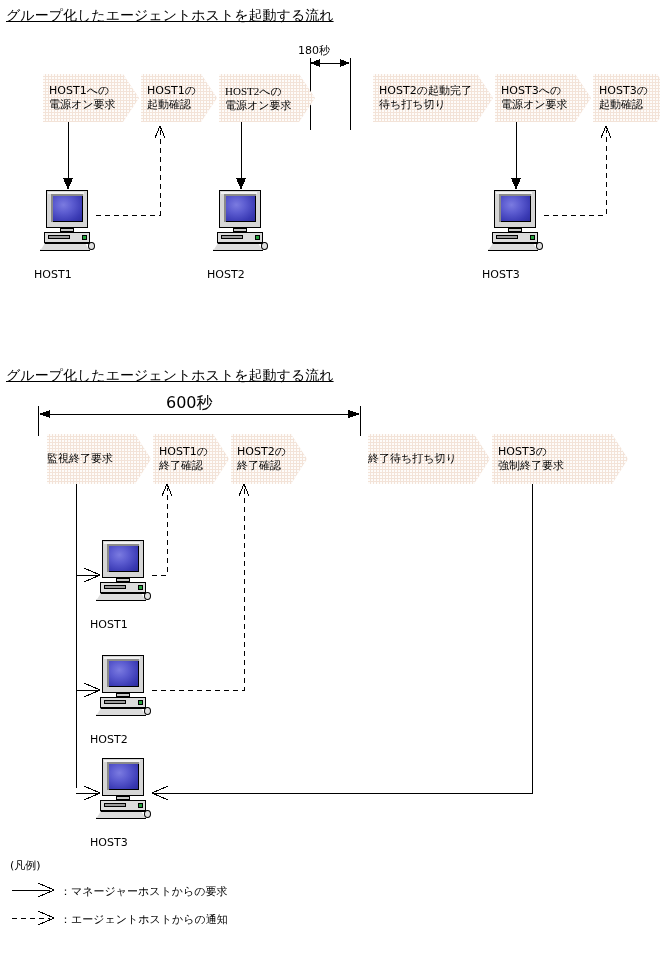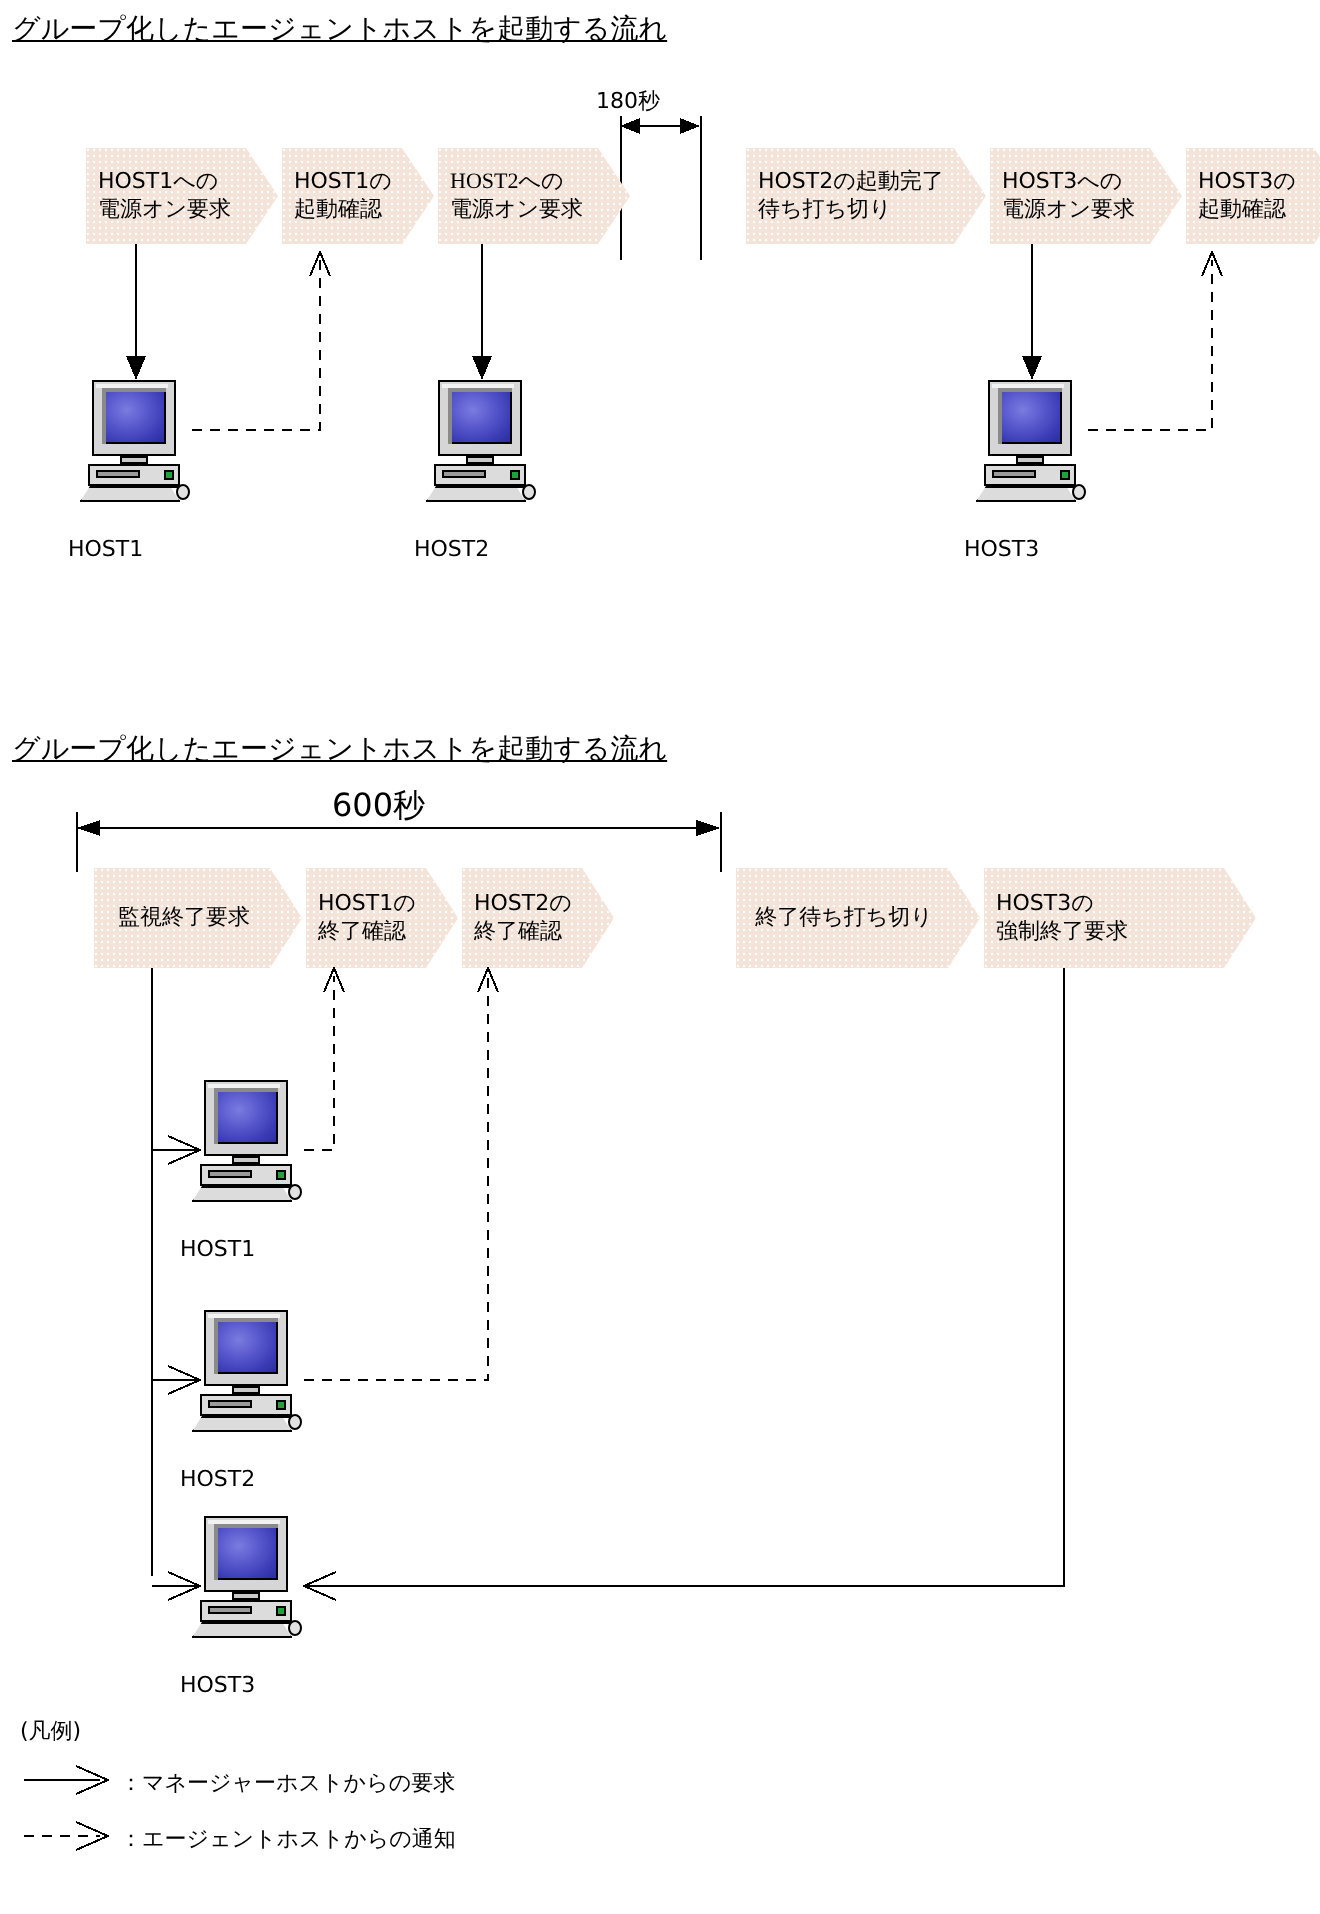--- a/index.html
+++ b/index.html
@@ -21,21 +21,21 @@
     background-size:3px 3px;
     -webkit-clip-path:polygon(0 0, calc(100% - 16px) 0, 100% 50%, calc(100% - 16px) 100%, 0 100%);
     clip-path:polygon(0 0, calc(100% - 16px) 0, 100% 50%, calc(100% - 16px) 100%, 0 100%);
     box-sizing:border-box;
     margin-left:15px;
   }
   .chev .txt{
     position:absolute;left:6px;top:50%;transform:translateY(-50%);
     font-size:11px;line-height:14px;white-space:pre;color:#000;
   }
-  .chev.ctr .txt{left:0;width:calc(100% - 14px);text-align:center;}
+  .chev.ctr .txt{left:0;width:calc(100% - 14px);}
 
   
   .pc{position:absolute;width:56px;height:62px;}
   .pc .mon-out{position:absolute;left:6px;top:0;width:42px;height:38px;
      background:#d6d6d6;border:1px solid #000;box-sizing:border-box;}
   .pc .mon-hl{position:absolute;left:8px;top:2px;width:36px;height:2px;background:#f2f2f2;}
   .pc .scr{position:absolute;left:11px;top:4px;width:32px;height:28px;
      border:1px solid #000;box-sizing:border-box;
      background:radial-gradient(ellipse at 38% 38%, #7b7be0 0%, #5c5cd0 35%, #3a3ab4 75%, #2d2d9e 100%);}
   .pc .scr-sh{position:absolute;left:11px;top:4px;width:32px;height:28px;

